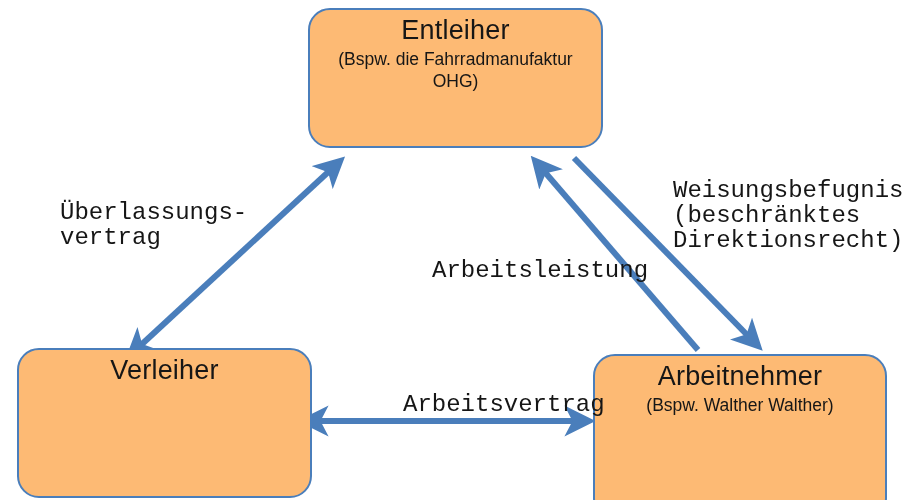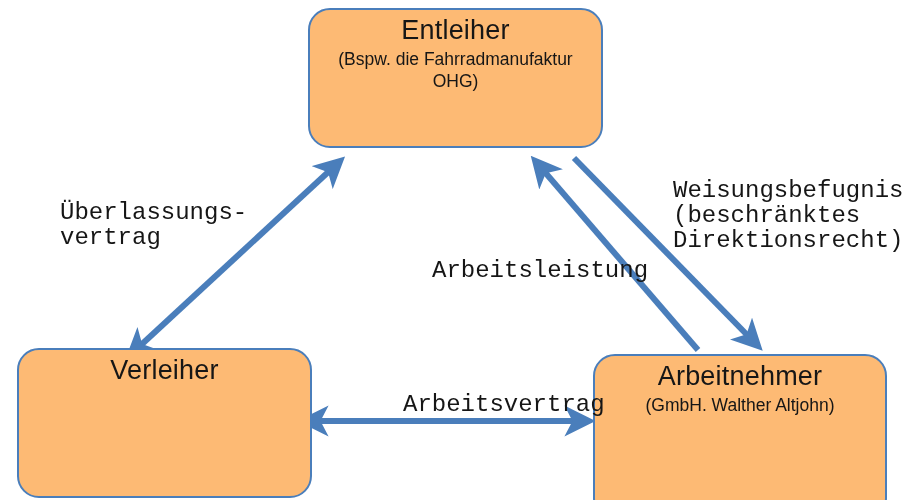--- a/index.html
+++ b/index.html
@@ -131,21 +131,21 @@
     <div class="node-sub">(Bspw. die
 Fahrradmanufaktur OHG)</div>
   </div>
 
   <div class="node" id="node-verleiher">
     <div class="node-title">Verleiher</div>
   </div>
 
   <div class="node" id="node-arbeitnehmer">
     <div class="node-title">Arbeitnehmer</div>
-    <div class="node-sub">(GmbH. Walther Altjohn)</div>
+    <div class="node-sub">(Bspw. Walther Walther)</div>
   </div>
 
   <div class="edge-label" id="label-ueberlassungsvertrag">Überlassungs-
 vertrag</div>
 
   <div class="edge-label" id="label-arbeitsleistung">Arbeitsleistung</div>
 
   <div class="edge-label" id="label-weisungsbefugnis">Weisungsbefugnis
 (beschränktes
 Direktionsrecht)</div>

